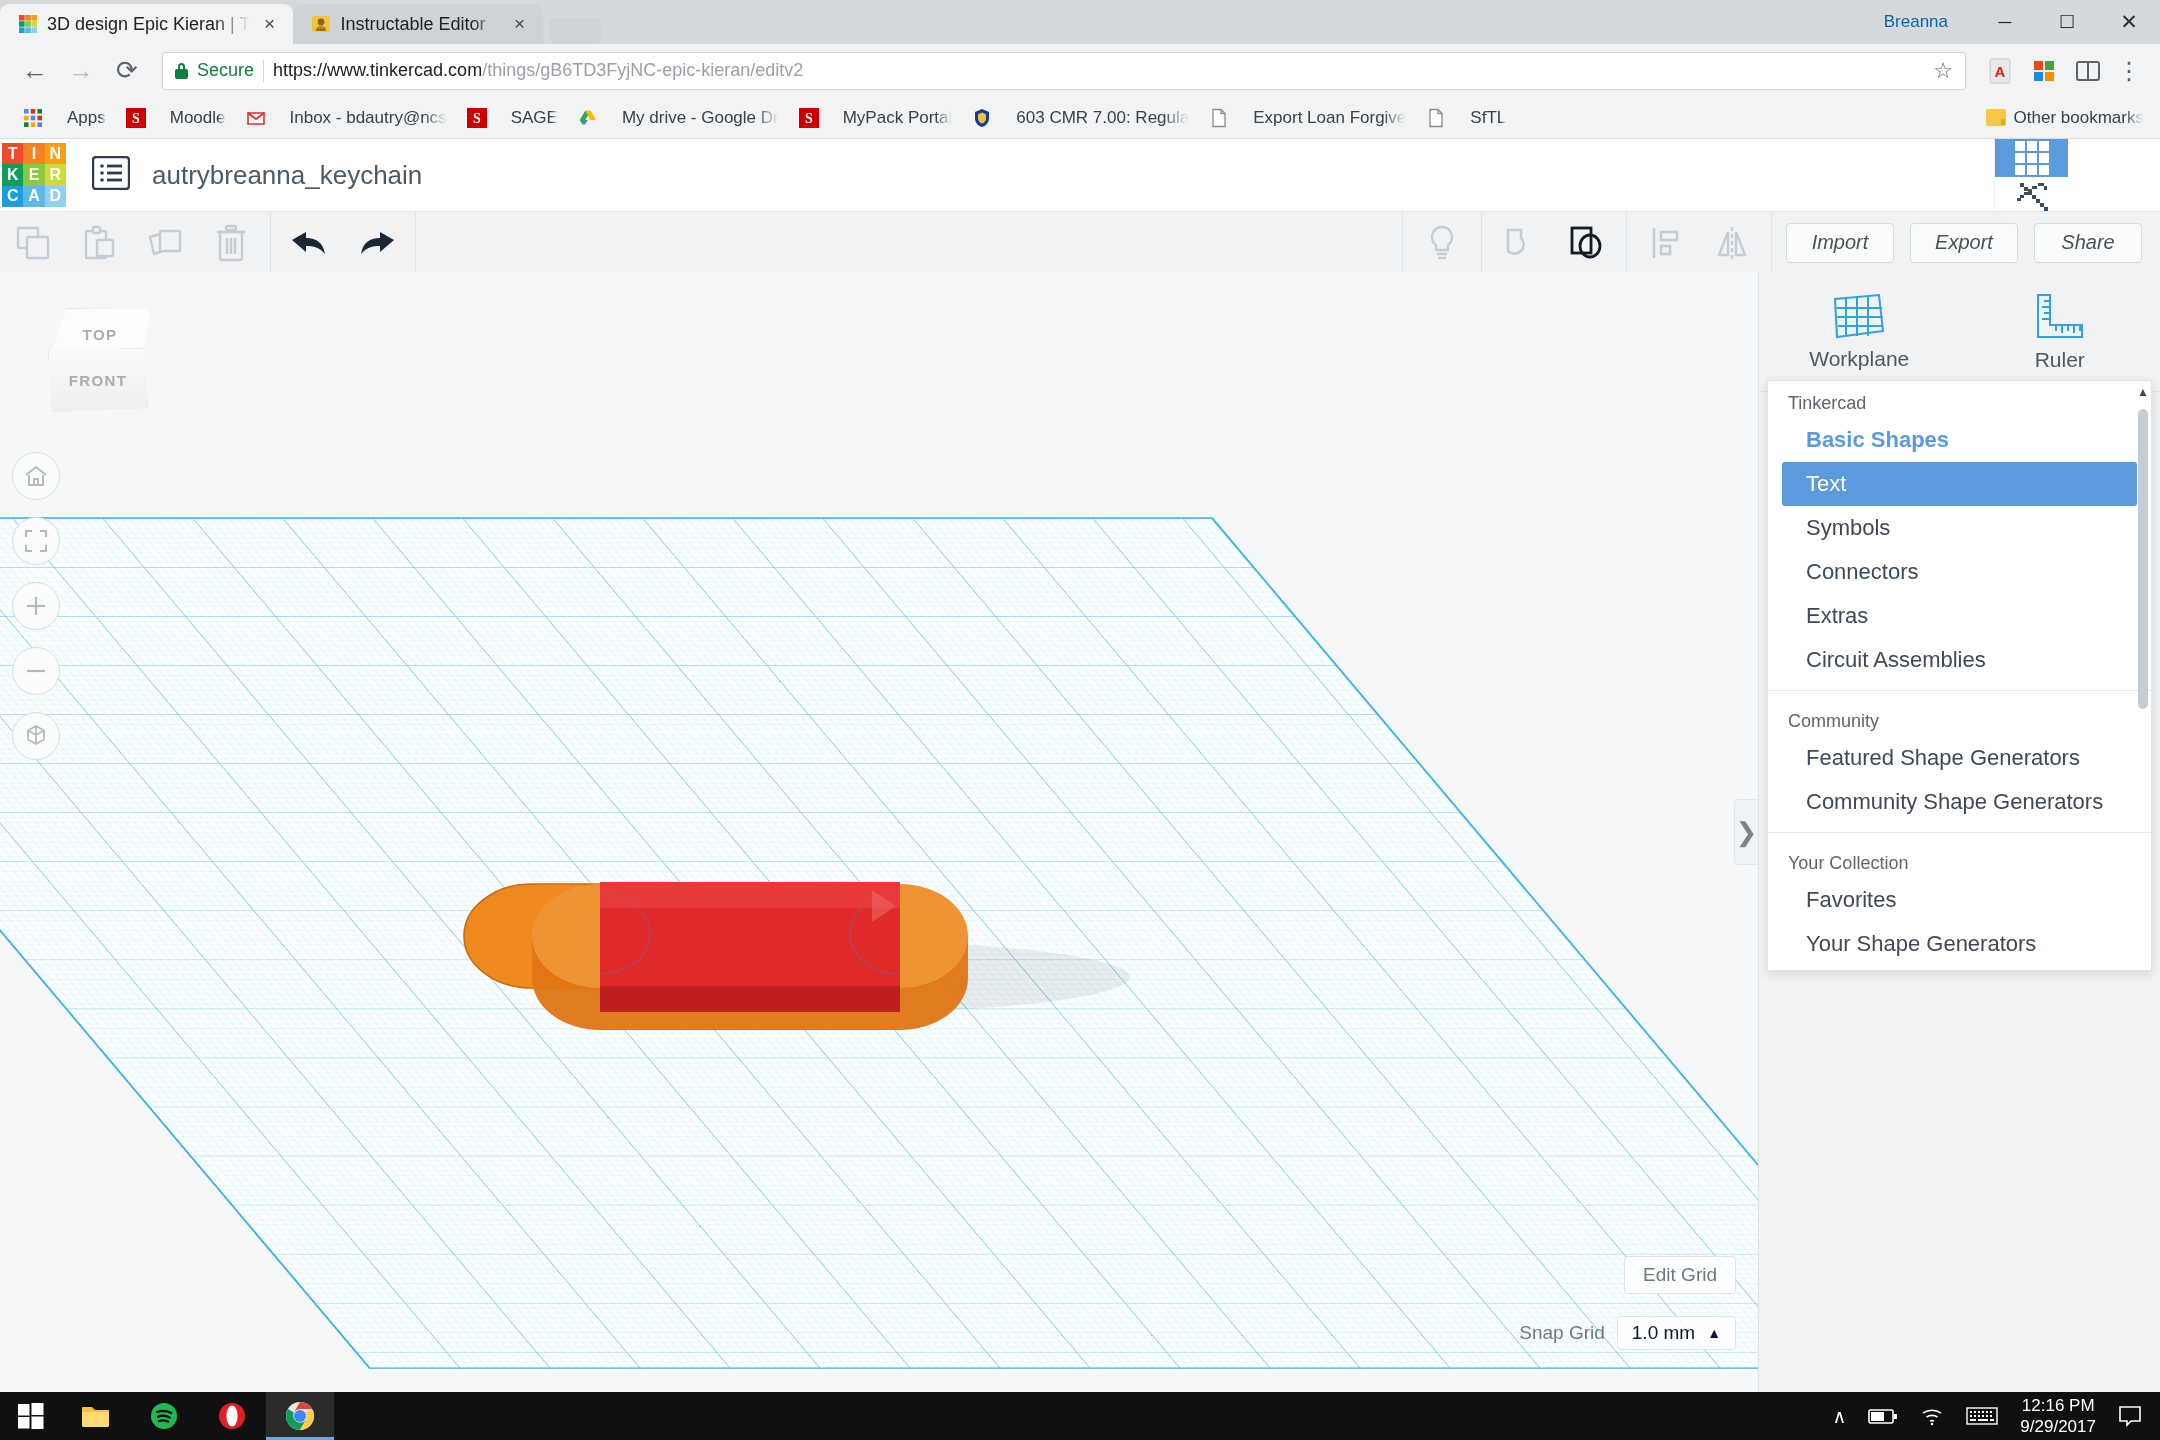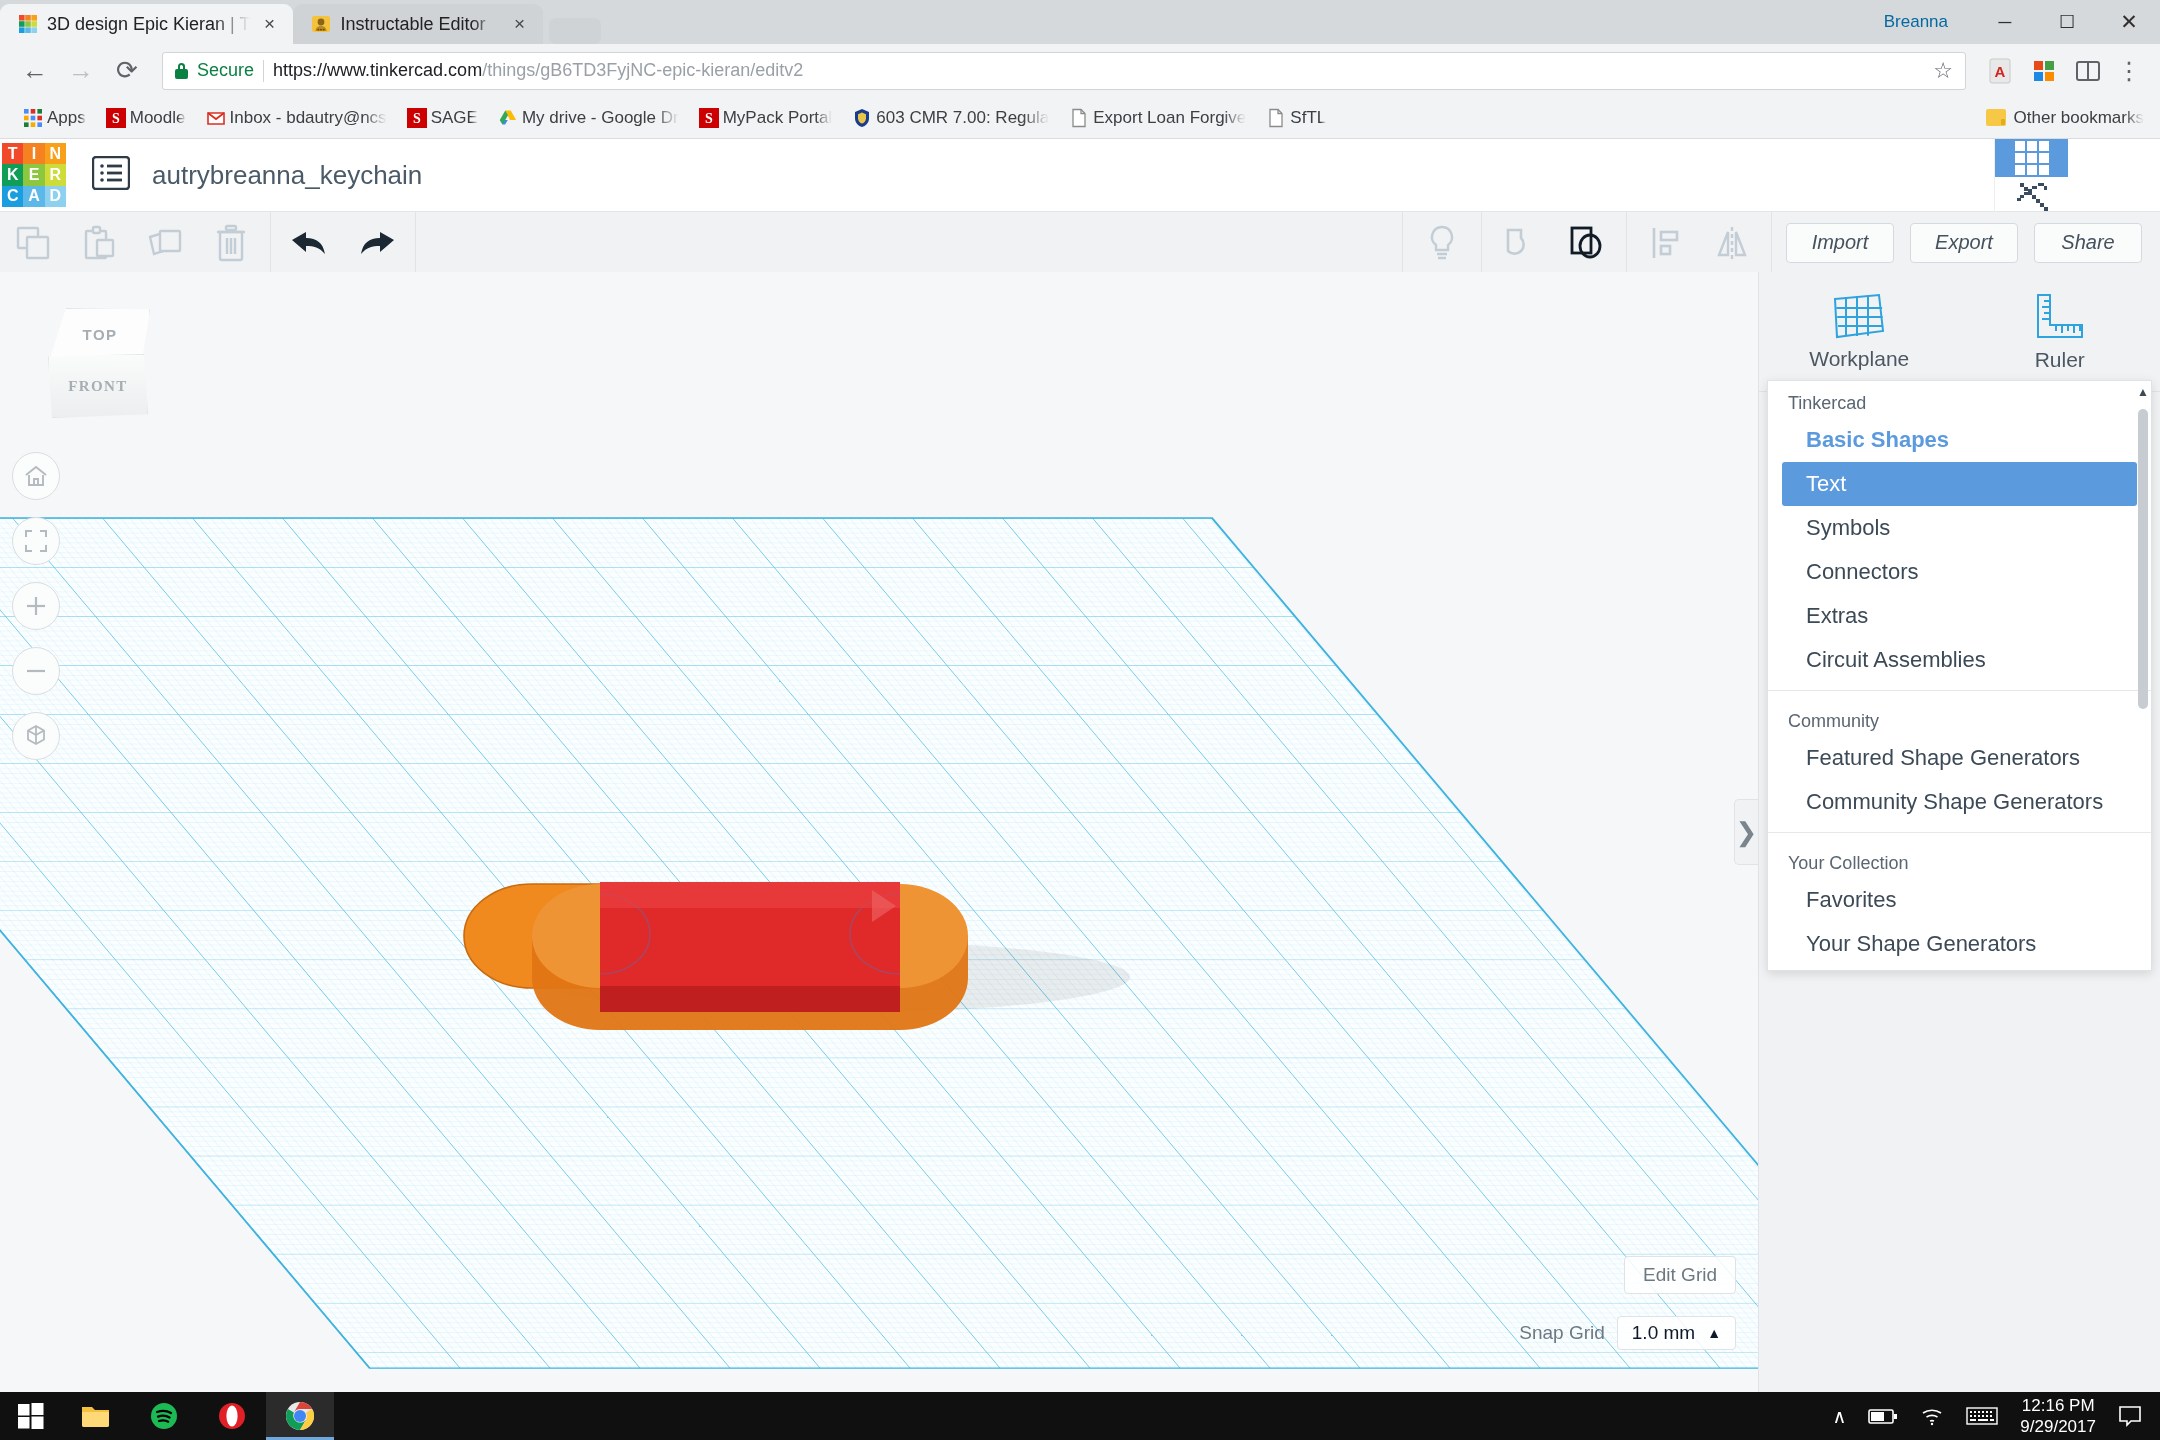--- a/index.html
+++ b/index.html
@@ -59,21 +59,21 @@
   .star{ font-size:22px; color:#5f6368; margin-left:auto;}
   .omni-right{ display:flex; align-items:center; gap:4px;}
   .ext-ico{ width:40px;height:40px;display:flex;align-items:center;justify-content:center;}
   .kebab{ font-size:24px;color:#5f6368;width:34px;text-align:center;letter-spacing:0;}
 
   
   .bookmarks{
     height:42px; background:#f1f3f4; display:flex; align-items:center; padding:0 14px;
     border-bottom:1px solid #dadce0; gap:2px; position:relative;
   }
-  .bm{ display:flex; align-items:center; gap:4px; padding:4px 9px; border-radius:3px; max-width:240px;}
+  .bm{ display:flex; align-items:center; gap:24px; padding:4px 9px; border-radius:3px; max-width:240px;}
   .bm-label{ font-size:17px; color:#3c4043; white-space:nowrap; overflow:hidden;
     -webkit-mask-image:linear-gradient(to right,#000 85%,transparent 100%);
     mask-image:linear-gradient(to right,#000 85%,transparent 100%);}
   .bm-ico{ width:20px;height:20px;flex:0 0 20px;}
   .bm-other{ position:absolute; right:16px; display:flex;align-items:center;gap:8px; }
   .folder-ico{width:20px;height:17px;background:#f7c846;border-radius:2px;position:relative;}
   .folder-ico:after{content:"";position:absolute;right:1px;bottom:1px;width:4px;height:6px;background:#e0ad20;border-radius:1px;}
 
   
   .tc-header{
@@ -117,25 +117,25 @@
   .workspace{ position:absolute; left:0; top:272px; right:402px; bottom:48px; background:#f6f7f8;
     overflow:hidden; }
   .viewcube{ position:absolute; left:40px; top:36px; width:120px;height:118px;}
   .vc-top{
     position:absolute;top:0;left:10px;width:100px;height:52px;background:#fdfdfd;
     border:1px solid #e2e5e7;
     clip-path:polygon(16% 0%,100% 3%,92% 100%,0% 96%);
     display:flex;align-items:center;justify-content:center;
   }
   .vc-front{
-    position:absolute;top:46px;left:8px;width:100px;height:64px;
+    position:absolute;top:40px;left:8px;width:100px;height:64px;
     background:linear-gradient(180deg,#fafbfb,#eceeef);
     border:1px solid #e2e5e7;
     clip-path:polygon(0% 4%,96% 0%,100% 94%,4% 100%);
-    display:flex;align-items:center;justify-content:center;font-family:Liberation Serif, serif;
+    display:flex;align-items:center;justify-content:center;
   }
   .vc-label{font-size:15px;font-weight:bold;letter-spacing:1.4px;color:#a6adb3;}
   .nav-circle{
     position:absolute;left:12px;width:48px;height:48px;border-radius:50%;
     border:1px solid #dadee1;background:#fbfcfc;
     display:flex;align-items:center;justify-content:center;
   }
   .edit-grid{
     position:absolute; right:22px; bottom:98px; height:38px; padding:0 18px;
     background:rgba(255,255,255,.82); border:1px solid #e0e3e5; border-radius:4px;

